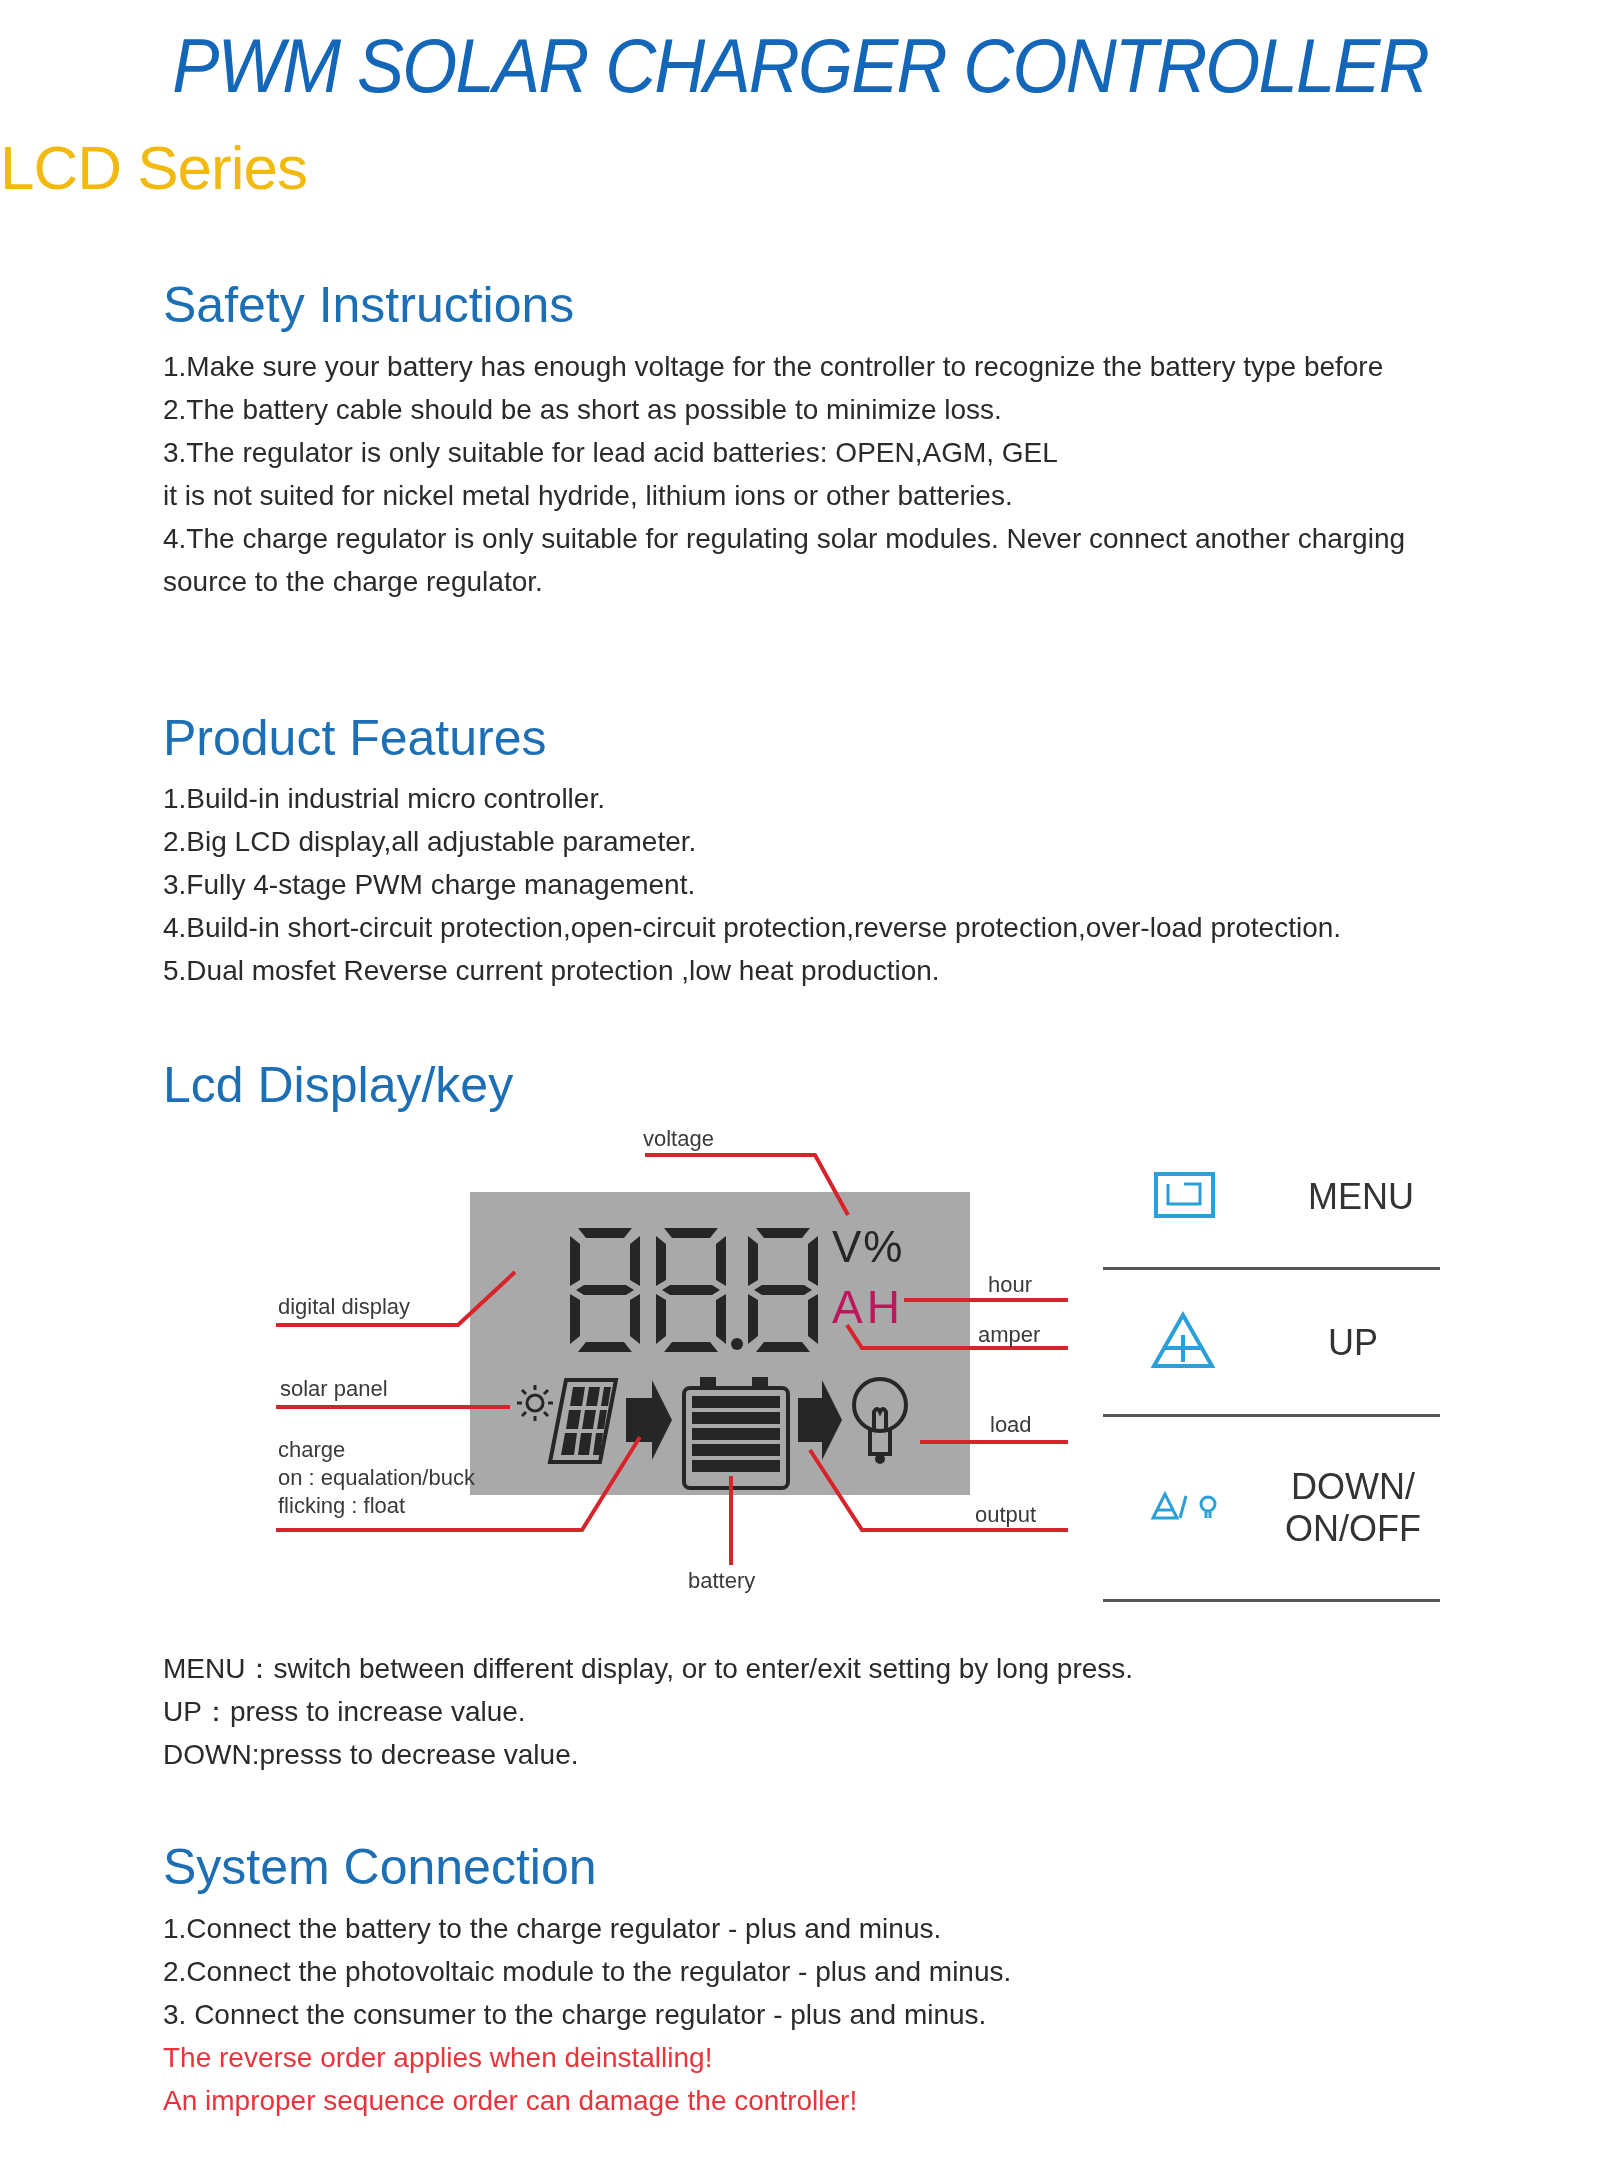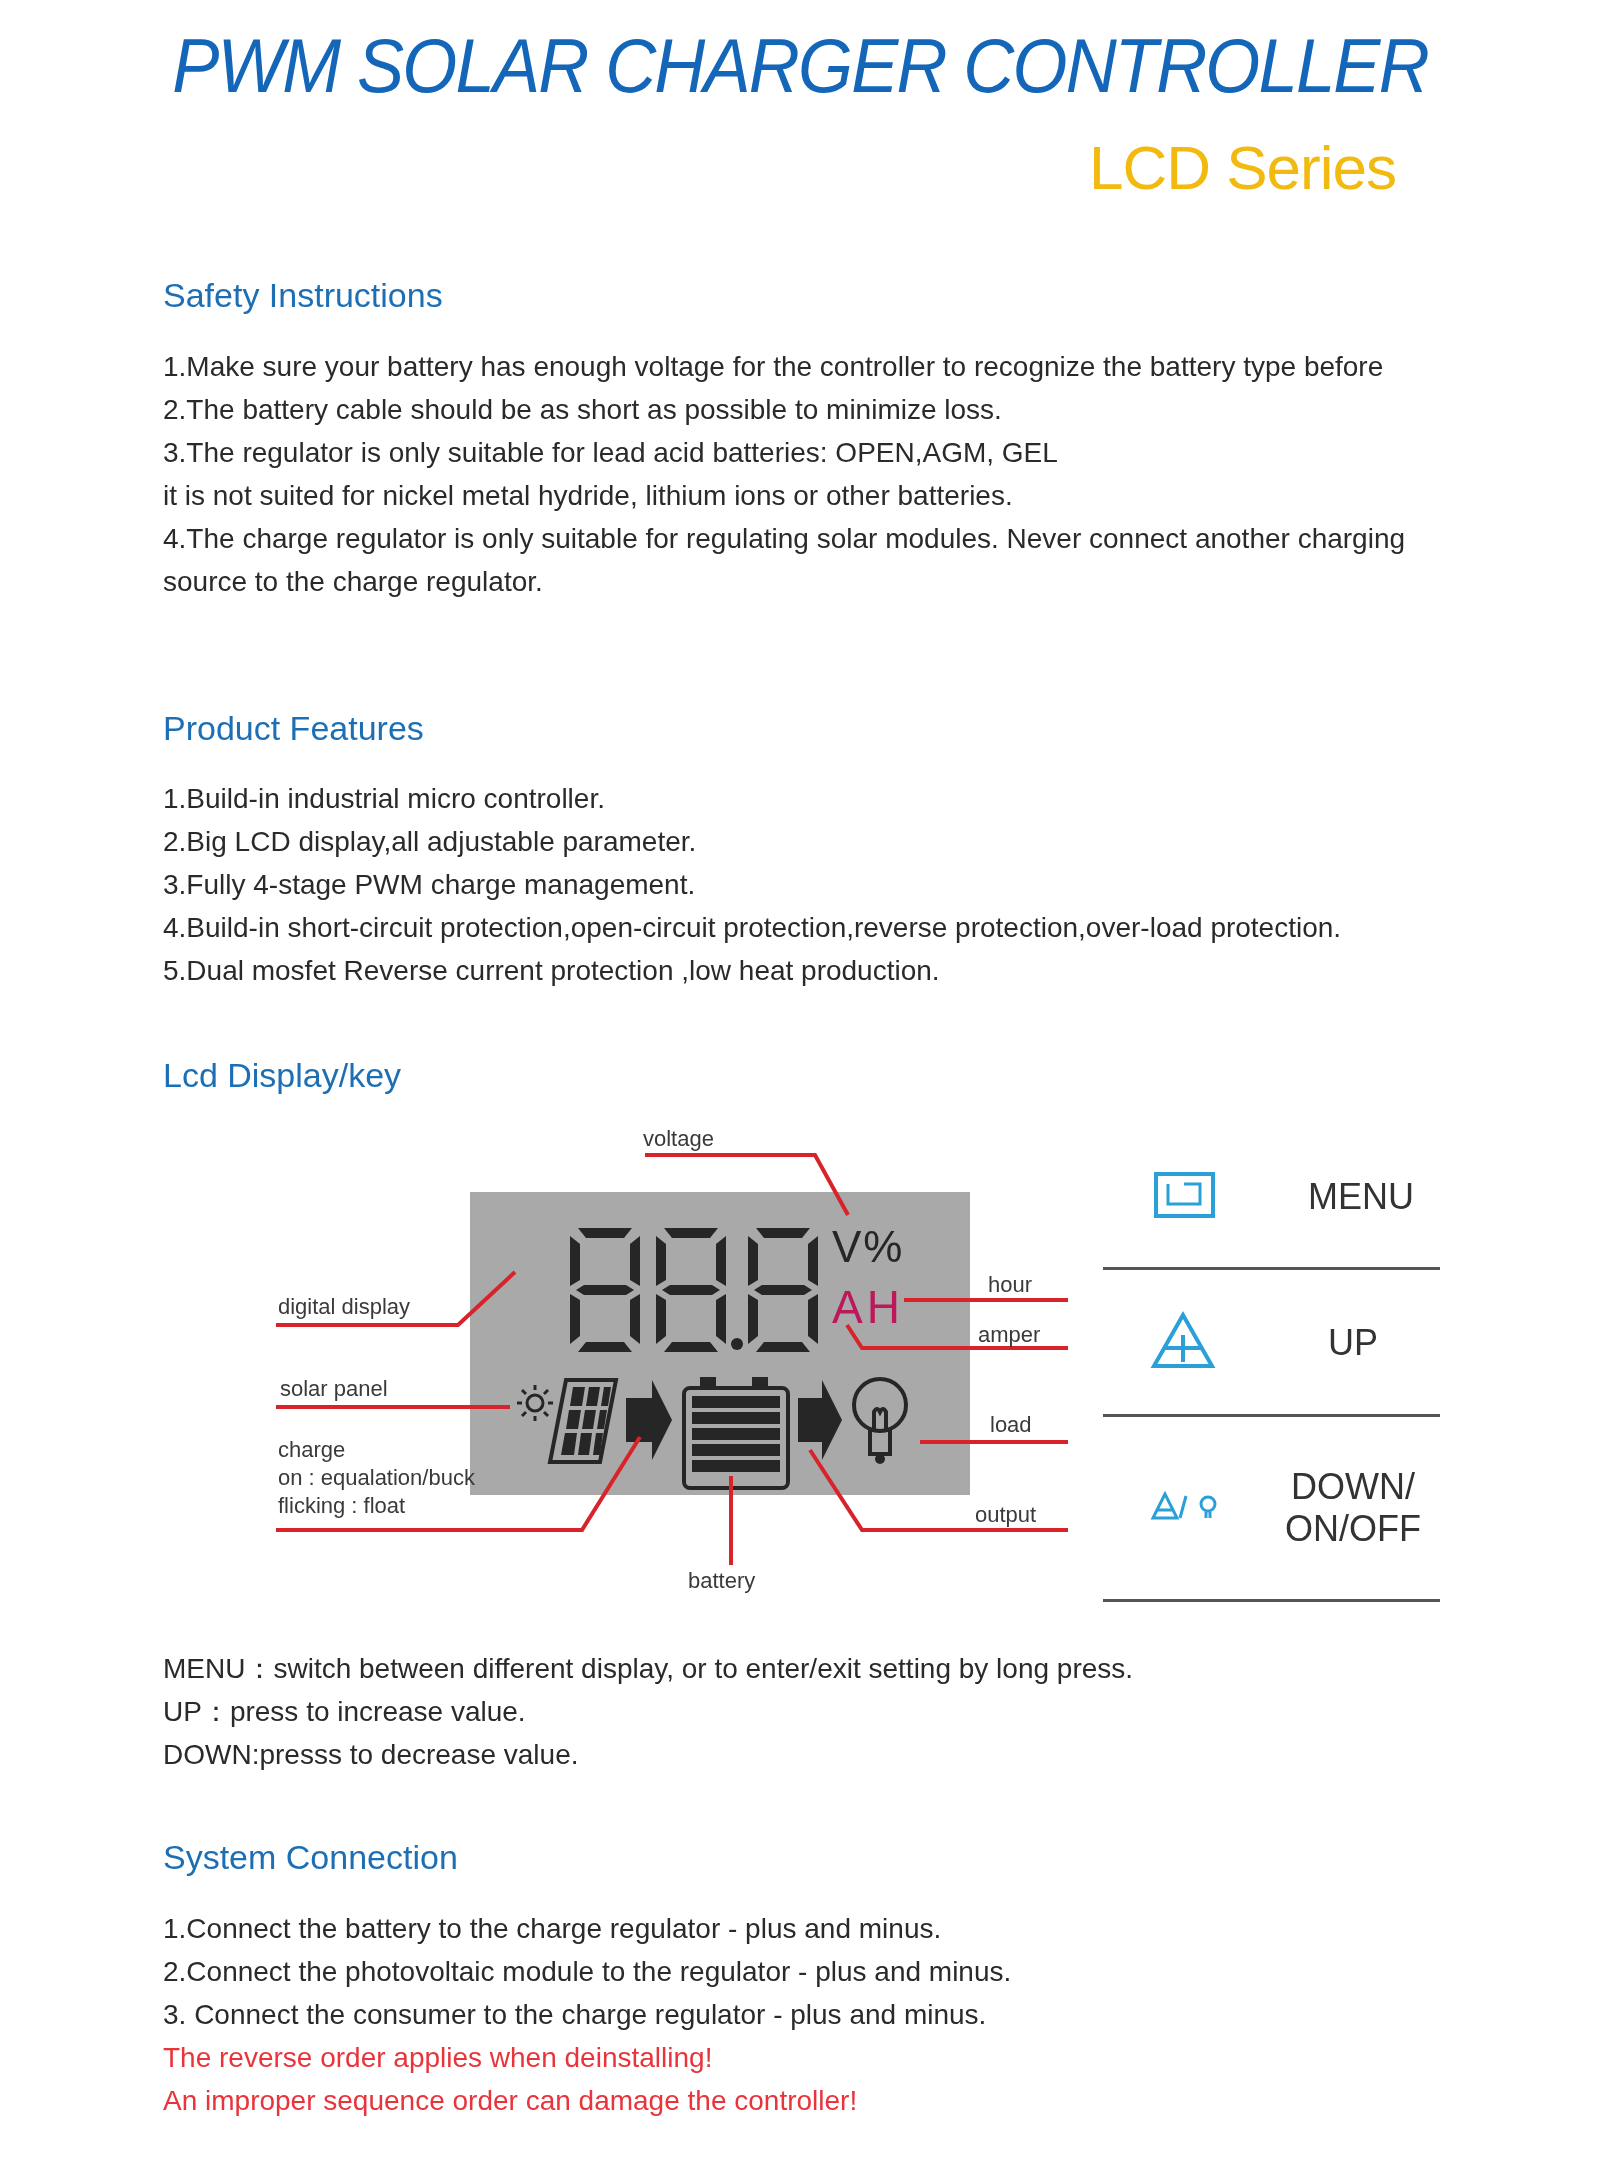--- a/index.html
+++ b/index.html
@@ -2,23 +2,23 @@
 <html><head>
 <meta charset="utf-8">
 <style>
   html, body { margin: 0; padding: 0; background: #ffffff; }
   body { width: 1600px; height: 2164px; position: relative; overflow: hidden;
          font-family: "Liberation Sans", sans-serif; color: #2a2a2a; }
   .abs { position: absolute; }
   .title { left: 0; width: 1600px; top: 22px; text-align: center;
            font-size: 76px; font-style: italic; color: #1366b8; letter-spacing: -2px;
            transform: scaleX(0.93); transform-origin: center; white-space: nowrap; }
-  .subtitle { left: 0; width: 1396px; top: 132px; text-align: right;
+  .subtitle { left: 0; width: 1396px; top: 132px; text-align: left;
               font-size: 62px; color: #f2b90f; letter-spacing: -1px; }
-  .h2 { left: 163px; font-size: 34px; color: #1d6fb5; white-space: nowrap; }
+  .h2 { left: 163px; font-size: 50px; color: #1d6fb5; white-space: nowrap; }
   .para { left: 163px; font-size: 28px; line-height: 43px; color: #2a2a2a; white-space: nowrap; }
   .para div { height: 43px; }
   .warn { color: #e8343a; }
   .lcd { left: 470px; top: 1192px; width: 500px; height: 303px; background: #a9a9a9; }
   .lbl { font-family: Liberation Sans, sans-serif; font-size: 22px; color: #3a3a3a; white-space: nowrap; }
   .keylabel { font-size: 36px; color: #333; text-align: center; width: 200px; line-height: 42px; }
   .rule { height: 3px; background: #555; }
   svg { overflow: visible; }
 </style>
 </head>

